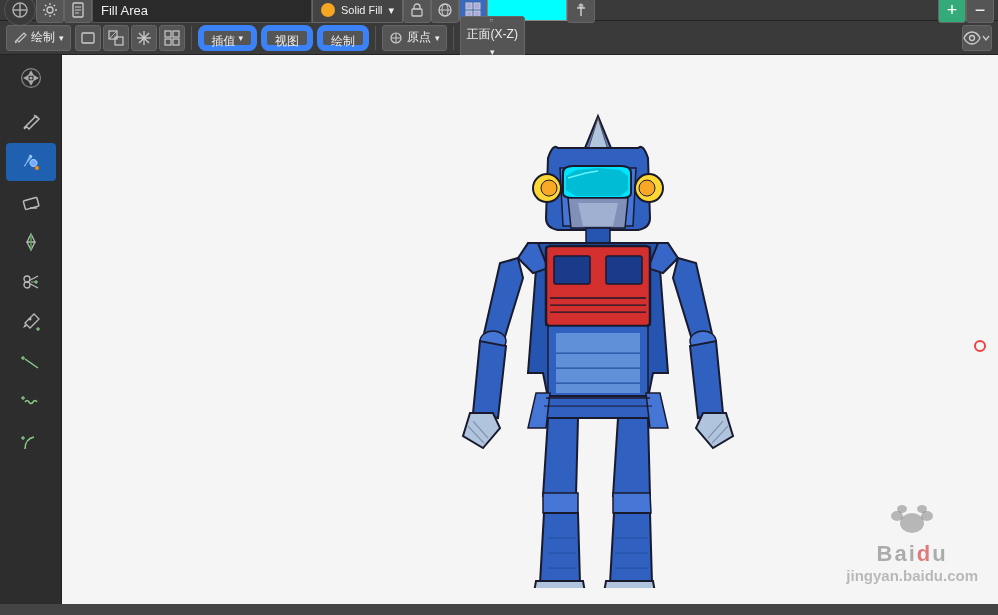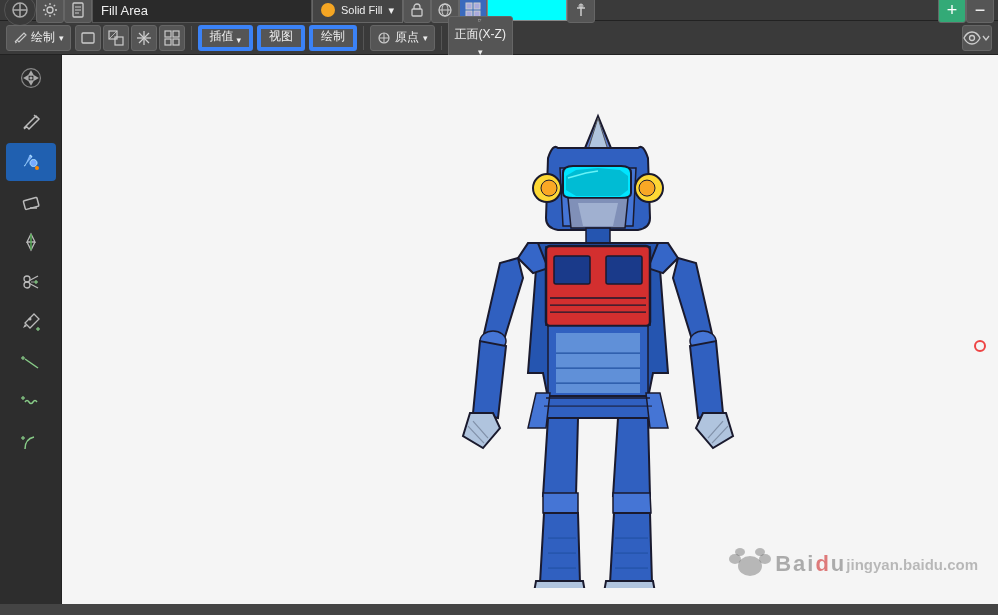--- a/index.html
+++ b/index.html
@@ -66,24 +66,24 @@
     .draw-dropdown .arrow { font-size: 9px; }
     .icon-group { display: flex; gap: 2px; }
     .icon-btn {
       display: flex; align-items: center; justify-content: center;
       width: 26px; height: 26px; background: #555;
       border: 1px solid #666; border-radius: 3px;
       cursor: pointer; color: #ccc; font-size: 11px;
     }
     .sep { width: 1px; height: 24px; background: #555; margin: 0 2px; }
     .text-btn {
-      display: flex; align-items: flex-end; justify-content: center;
-      background: #555; border: 4px solid #3b82f6;
+      display: flex; align-items: flex-start; justify-content: center;
+      background: #555; border: 6px solid #3b82f6;
       padding: 2px 8px; height: 26px; color: #eee;
-      font-size: 12px; cursor: pointer; border-radius: 3px;
+      font-size: 12px; cursor: pointer; border-radius: 8px;
     }
     .origin-dropdown {
       display: flex; align-items: center;
       background: #555; border: 1px solid #666;
       padding: 2px 6px; height: 26px; color: #eee;
       font-size: 12px; cursor: pointer; border-radius: 3px; gap: 4px; justify-content: space-between;
     }
     .view-dropdown {
       display: flex; align-items: center;
       background: #555; border: 1px solid #666;
@@ -138,21 +138,21 @@
       transform: translate(-30%, -48%);
     }
 
     
     #baidu-watermark {
       position: absolute;
       bottom: 20px; right: 20px;
       color: rgba(0,0,0,0.4);
       font-size: 22px; font-weight: bold;
       font-family: Arial, sans-serif;
-      display: flex; flex-direction: row; align-items: center; margin-left: 10px;
+      display: flex; flex-direction: column; align-items: center; margin-left: 10px;
     }
     #baidu-watermark .baidu-logo { font-size: 28px; display: flex; align-items: center; gap: 2px; }
 
     
     .pink-circle {
       position: absolute;
       right: 12px;
       top: 52%;
       width: 12px; height: 12px;
       border: 2px solid #e44;

